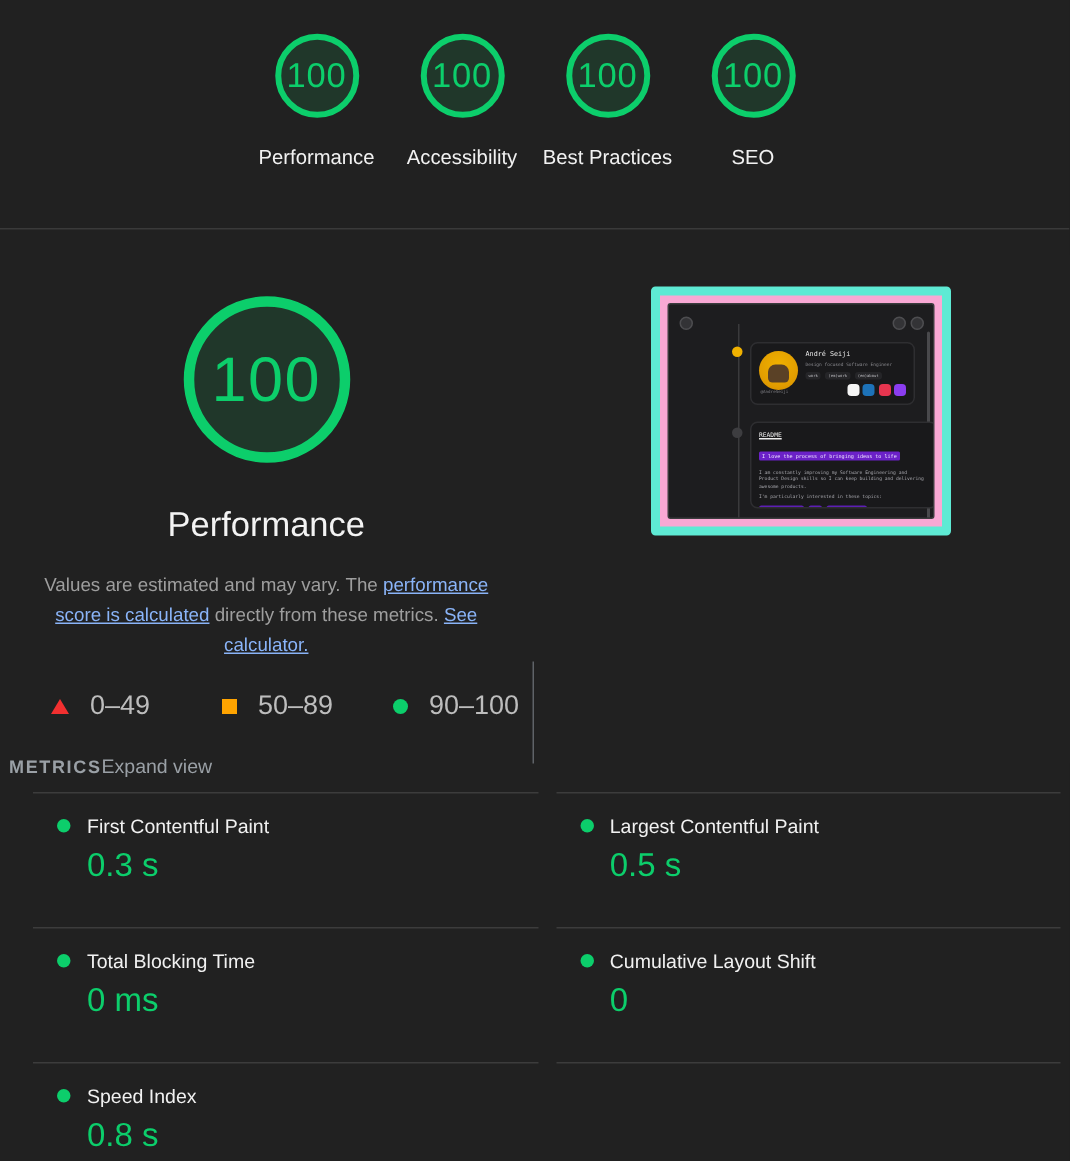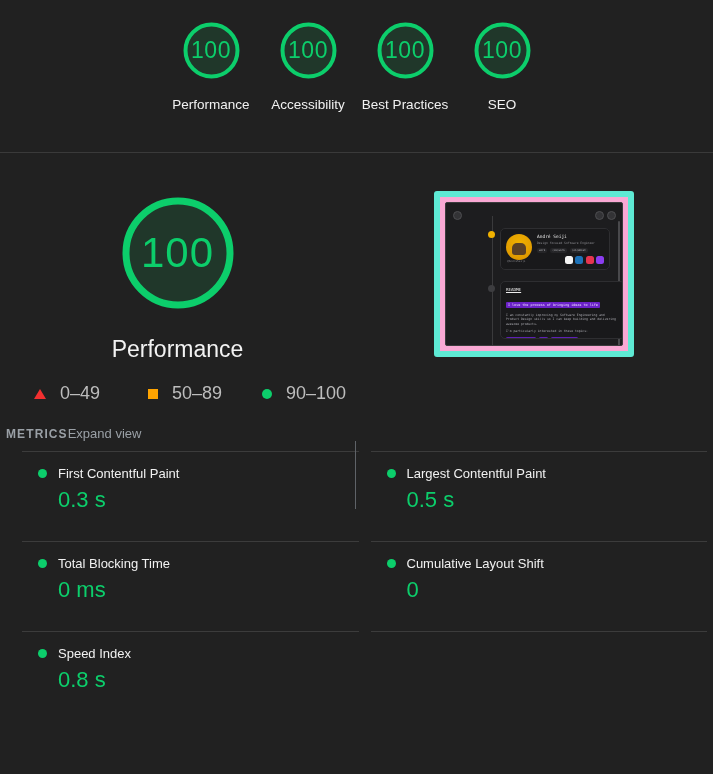--- a/index.html
+++ b/index.html
@@ -321,20 +321,23 @@
 
     <div class="hero-left">
       <div class="big-gauge">
         <svg class="ring-svg" viewBox="0 0 124 124">
           <circle cx="62" cy="62" r="52" fill="#20372a"></circle>
           <circle cx="62" cy="62" r="52" fill="none" stroke="#0cce6b" stroke-width="7"></circle>
         </svg>
         <span class="big-num" style="color:#0cce6b">100</span>
       </div>
       <div class="big-label">Performance</div>
+      <div class="hero-desc">
+        <span>Values are estimated and may vary. The </span><a href="#">performance score is calculated</a><span> directly from these metrics. </span><a href="#">See calculator.</a>
+      </div>
     </div>
 
     <div class="hero-divider"></div>
 
     <div class="hero-right">
       <div class="thumb">
         <div class="thumb-inner">
 
           <div class="tb-dot l"></div>
           <div class="tb-dot r1"></div>

